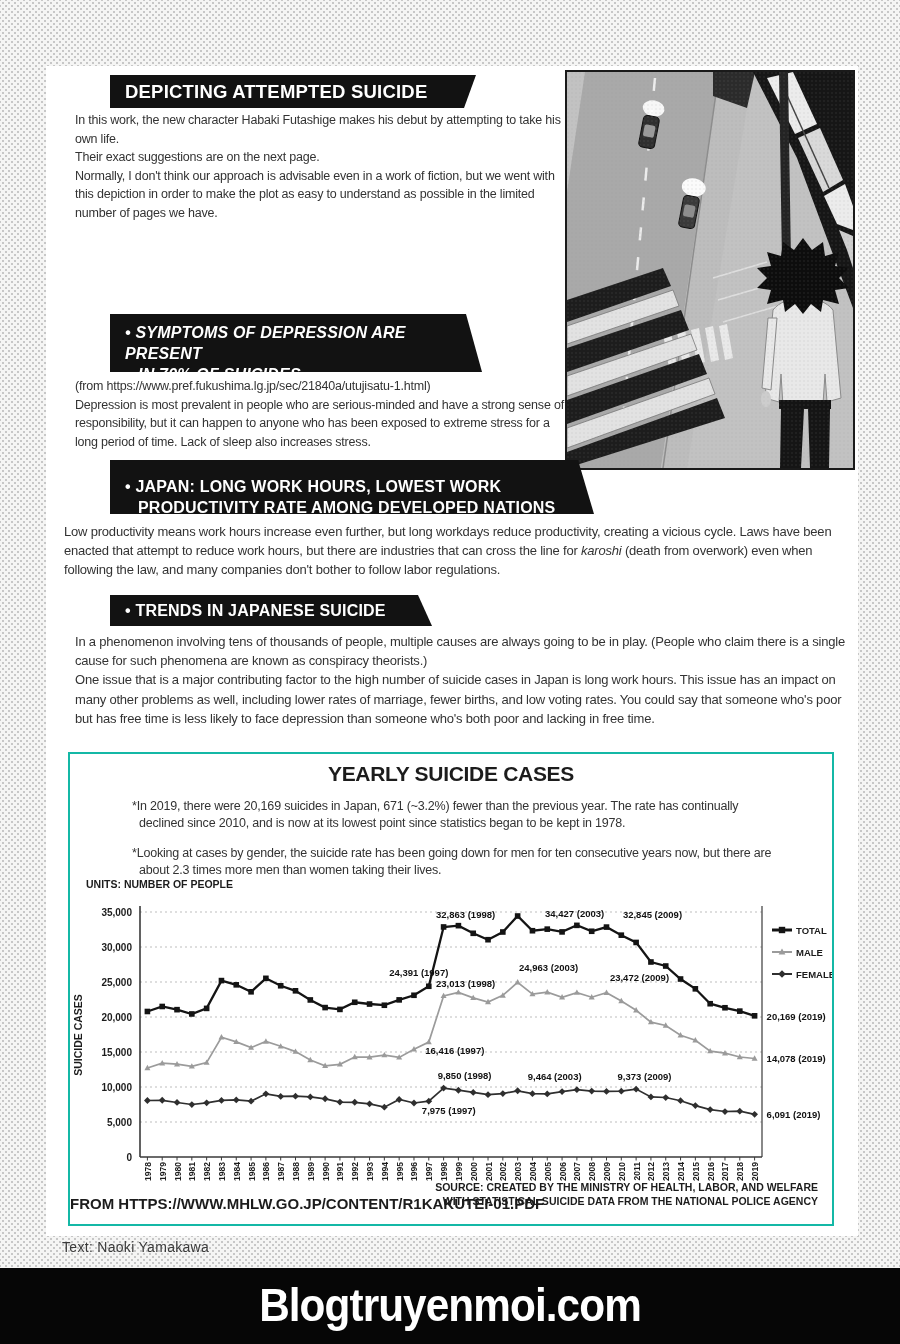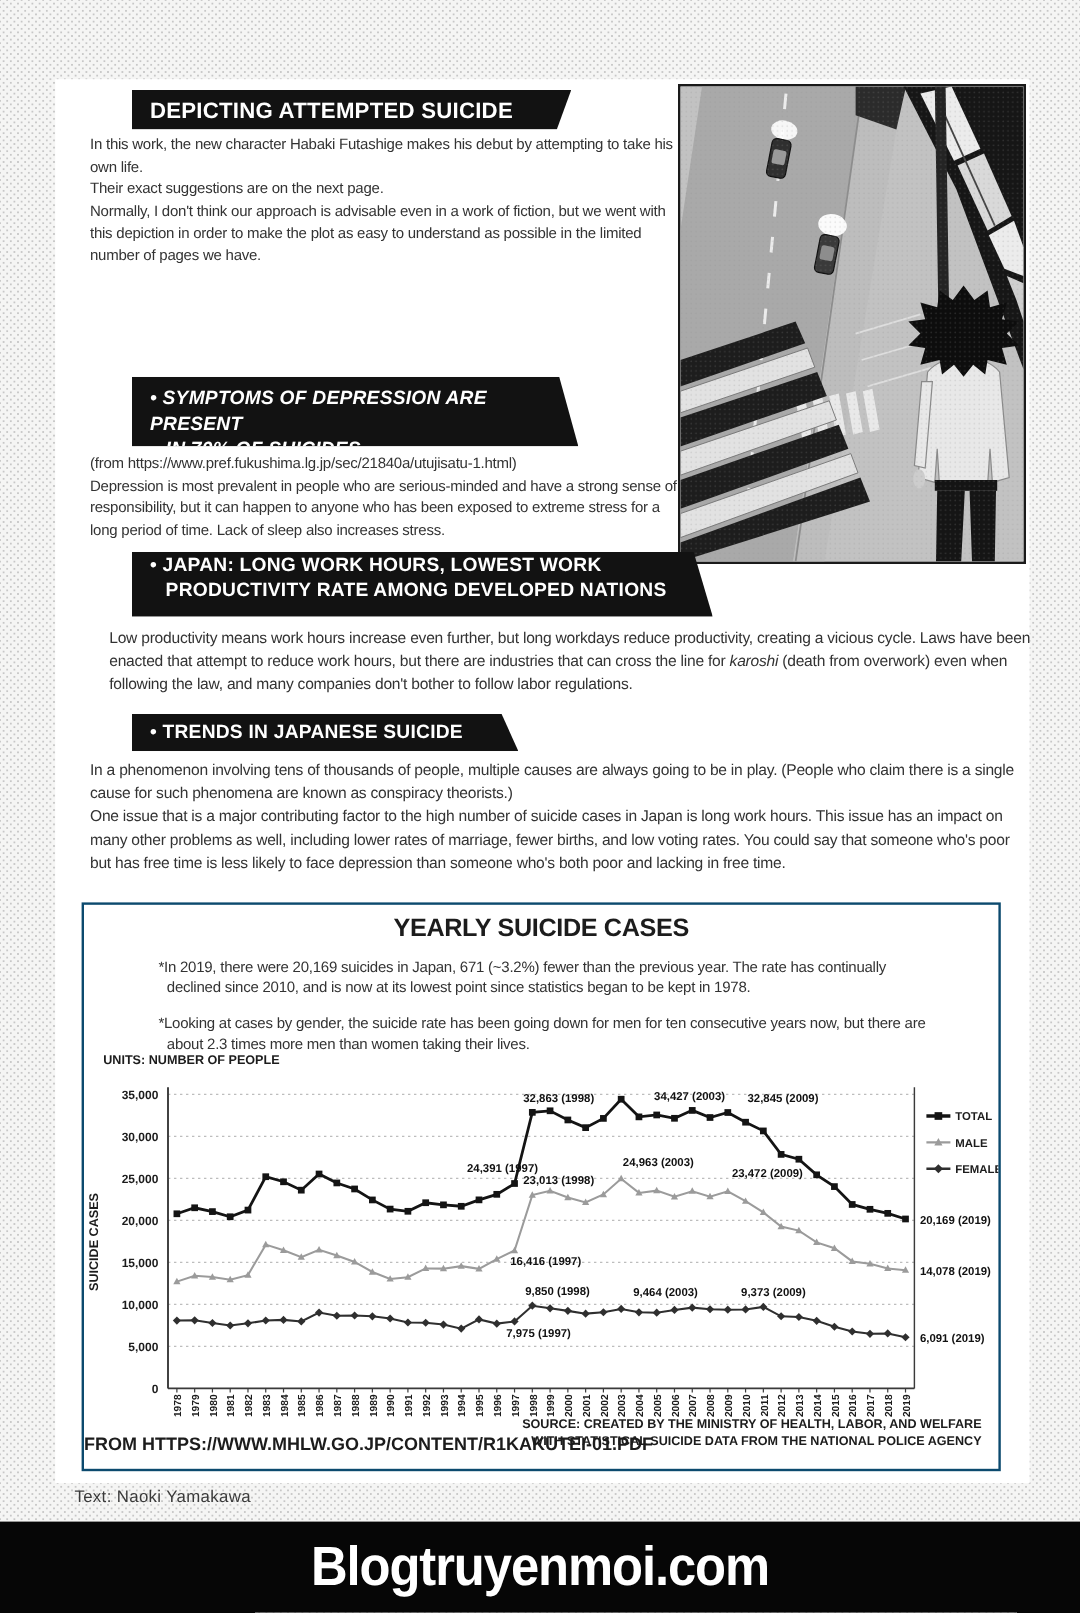--- a/index.html
+++ b/index.html
@@ -18,34 +18,34 @@
   .banner{
     background:#121212;color:#fff;font-weight:bold;
     font-family:"Liberation Sans",sans-serif;letter-spacing:.2px;
     box-sizing:border-box;padding-left:15px;margin-left:48px;
   }
   .banner .bl2{padding-left:13px;}
   #banner-1{left:62px;top:75px;width:366px;height:33px;font-size:18.5px;line-height:33px;
     clip-path:polygon(0 0,100% 0,calc(100% - 12px) 100%,0 100%);}
   #banner-2{left:62px;top:314px;width:372px;height:58px;font-size:16px;line-height:21px;padding-top:8px;
     clip-path:polygon(0 0,calc(100% - 16px) 0,100% 100%,0 100%);font-style:italic;}
-  #banner-3{left:62px;top:460px;width:484px;height:54px;font-size:16px;line-height:21px;padding-top:1px;
+  #banner-3{left:62px;top:460px;width:484px;height:54px;font-size:16px;line-height:21px;padding-top:16px;
     clip-path:polygon(0 0,calc(100% - 16px) 0,100% 100%,0 100%);}
   #banner-4{left:62px;top:595px;width:322px;height:31px;font-size:16px;line-height:31px;
     clip-path:polygon(0 0,calc(100% - 14px) 0,100% 100%,0 100%);}
   .bodytext{font-size:12.5px;line-height:18.6px;letter-spacing:-0.2px;color:#333;}
   .bodytext p{margin:0;}
   #p-block-1{left:75px;top:111px;width:490px;}
   #p-block-2{left:75px;top:377px;width:492px;}
-  #p-block-3{left:91px;top:522px;width:770px;font-size:13px;line-height:19.2px;}
+  #p-block-3{left:64px;top:522px;width:770px;font-size:13px;line-height:19.2px;}
   #p-block-4{left:75px;top:632px;width:772px;font-size:13px;line-height:19.2px;}
   .ital{font-style:italic;}
   #manga-panel{left:565px;top:70px;width:290px;height:400px;border:2px solid #1a1a1a;background:#c4c4c4;box-sizing:border-box;}
   #manga-panel svg{display:block;width:100%;height:100%;}
-  #chart-box{left:68px;top:752px;width:766px;height:474px;border:2px solid #0c4a6e;background:#fff;box-sizing:border-box;}
+  #chart-box{left:68px;top:752px;width:766px;height:474px;border:2px solid #14b8a6;background:#fff;box-sizing:border-box;}
   #chart-title{left:0;top:8px;width:762px;text-align:center;font-weight:bold;font-size:21px;letter-spacing:-.3px;color:#1c1c1c;}
   #chart-notes{left:62px;top:44px;width:650px;font-size:12.5px;line-height:17px;letter-spacing:-0.2px;color:#333;}
   #chart-notes .note{margin:0 0 13px 0;text-indent:-7px;padding-left:7px;}
   #units-label{left:16px;top:124px;font-size:10.5px;font-weight:bold;color:#1c1c1c;}
   #chart-svg-wrap{left:0;top:136px;width:762px;height:312px;}
   #from-label{left:0;top:441px;font-size:15px;font-weight:bold;color:#1c1c1c;}
   #source-label{right:14px;top:427px;text-align:right;font-size:10.5px;line-height:13.5px;font-weight:bold;color:#1c1c1c;}
   #credit{left:62px;top:1239px;font-size:14px;letter-spacing:.3px;color:#3a3a3a;}
   #footer-bar{left:0;top:1268px;width:900px;height:76px;background:#060606;}
   #footer-brand{width:100%;text-align:center;line-height:74px;color:#fff;font-weight:bold;

